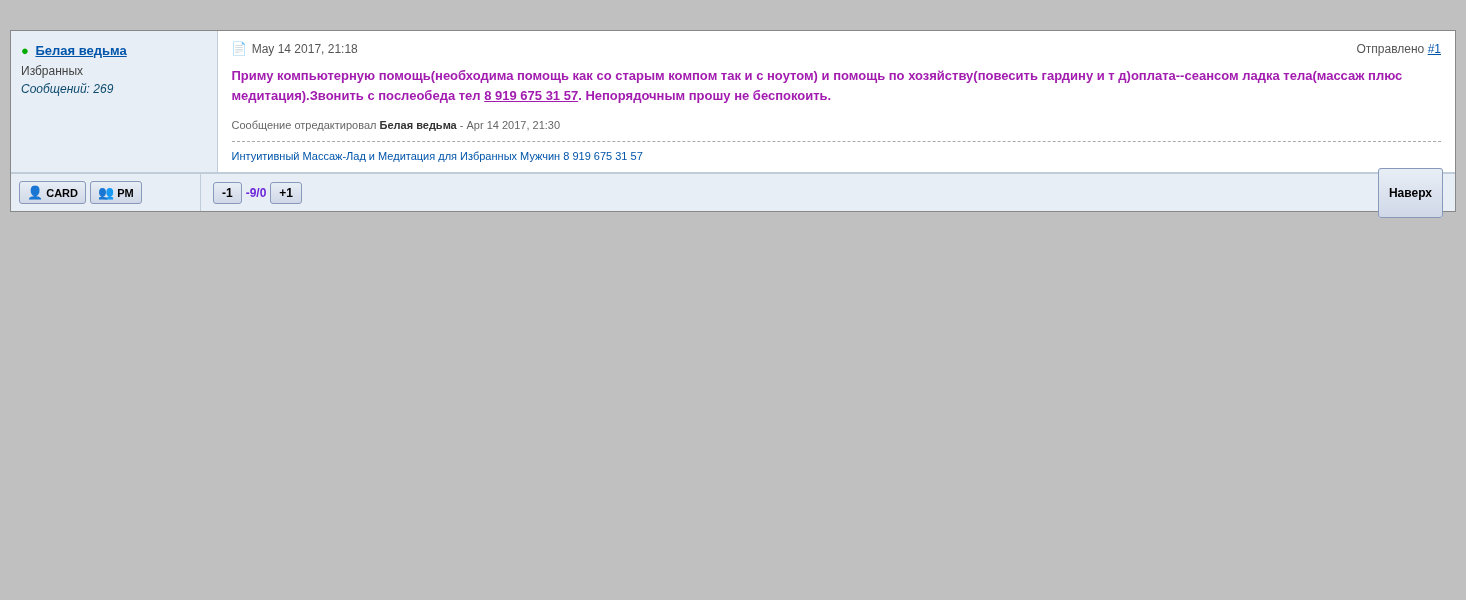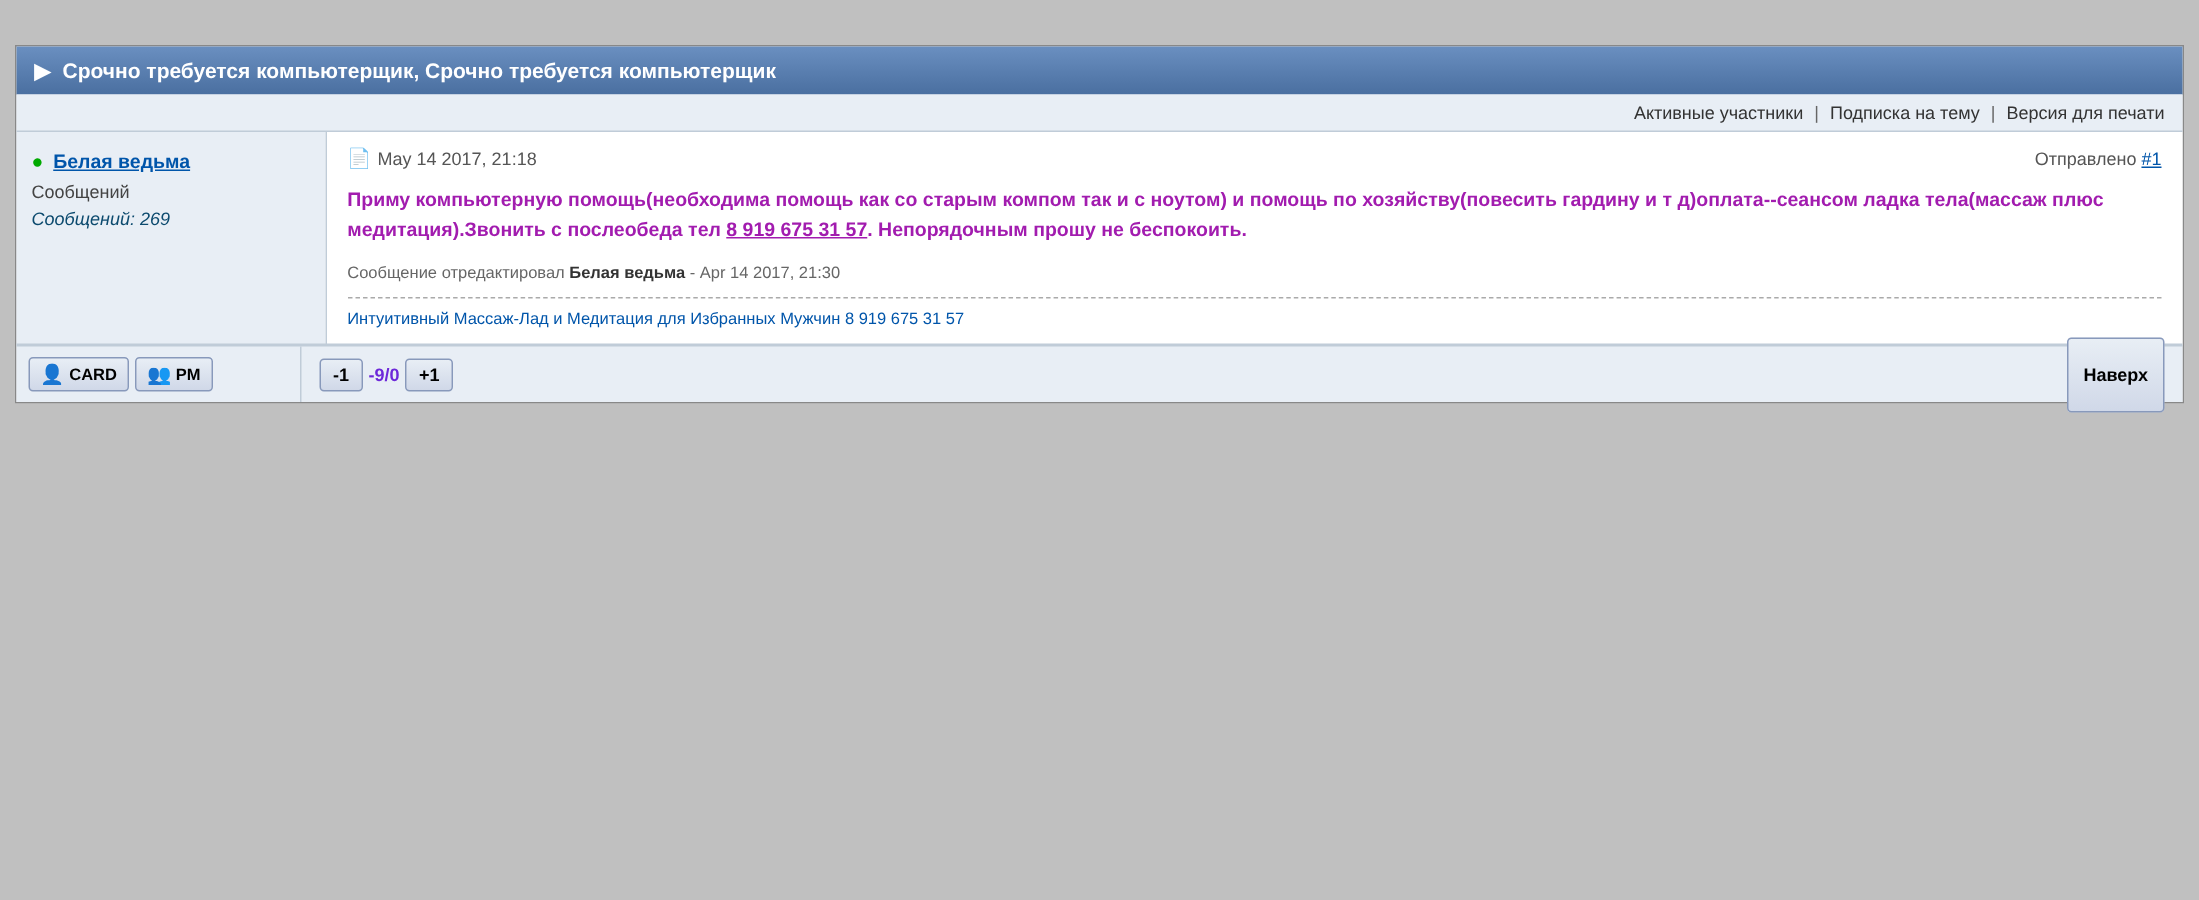--- a/index.html
+++ b/index.html
@@ -220,43 +220,32 @@
       cursor: pointer;
       color: #000;
       text-decoration: none;
     }
   </style>
 </head>
 <body>
 
 <div class="outer-wrapper">
 
-  <div class="title-bar">
-    <span class="arrow">▶</span>
-    <span>Срочно требуется компьютерщик, Срочно требуется компьютерщик</span>
-  </div>
-
-  <div class="actions-bar">
-    <a href="#">Активные участники</a>
-    <span>|</span>
-    <a href="#">Подписка на тему</a>
-    <span>|</span>
-    <a href="#">Версия для печати</a>
-  </div>
+
 
   <table class="content-table">
     <tbody>
       <tr>
 
         <td class="user-cell">
           <div class="user-name">
             <span class="user-dot">●</span>
             <a href="#">Белая ведьма</a>
           </div>
-          <div class="user-rank">Сообщений</div>
+          <div class="user-rank">Избранных</div>
           <div class="user-posts">
             <span>Сообщений:</span>
             <span>269</span>
           </div>
         </td>
 
         <td class="post-cell">
           <div class="post-header">
             <div class="post-date">
               <span class="post-date-icon">📄</span>

